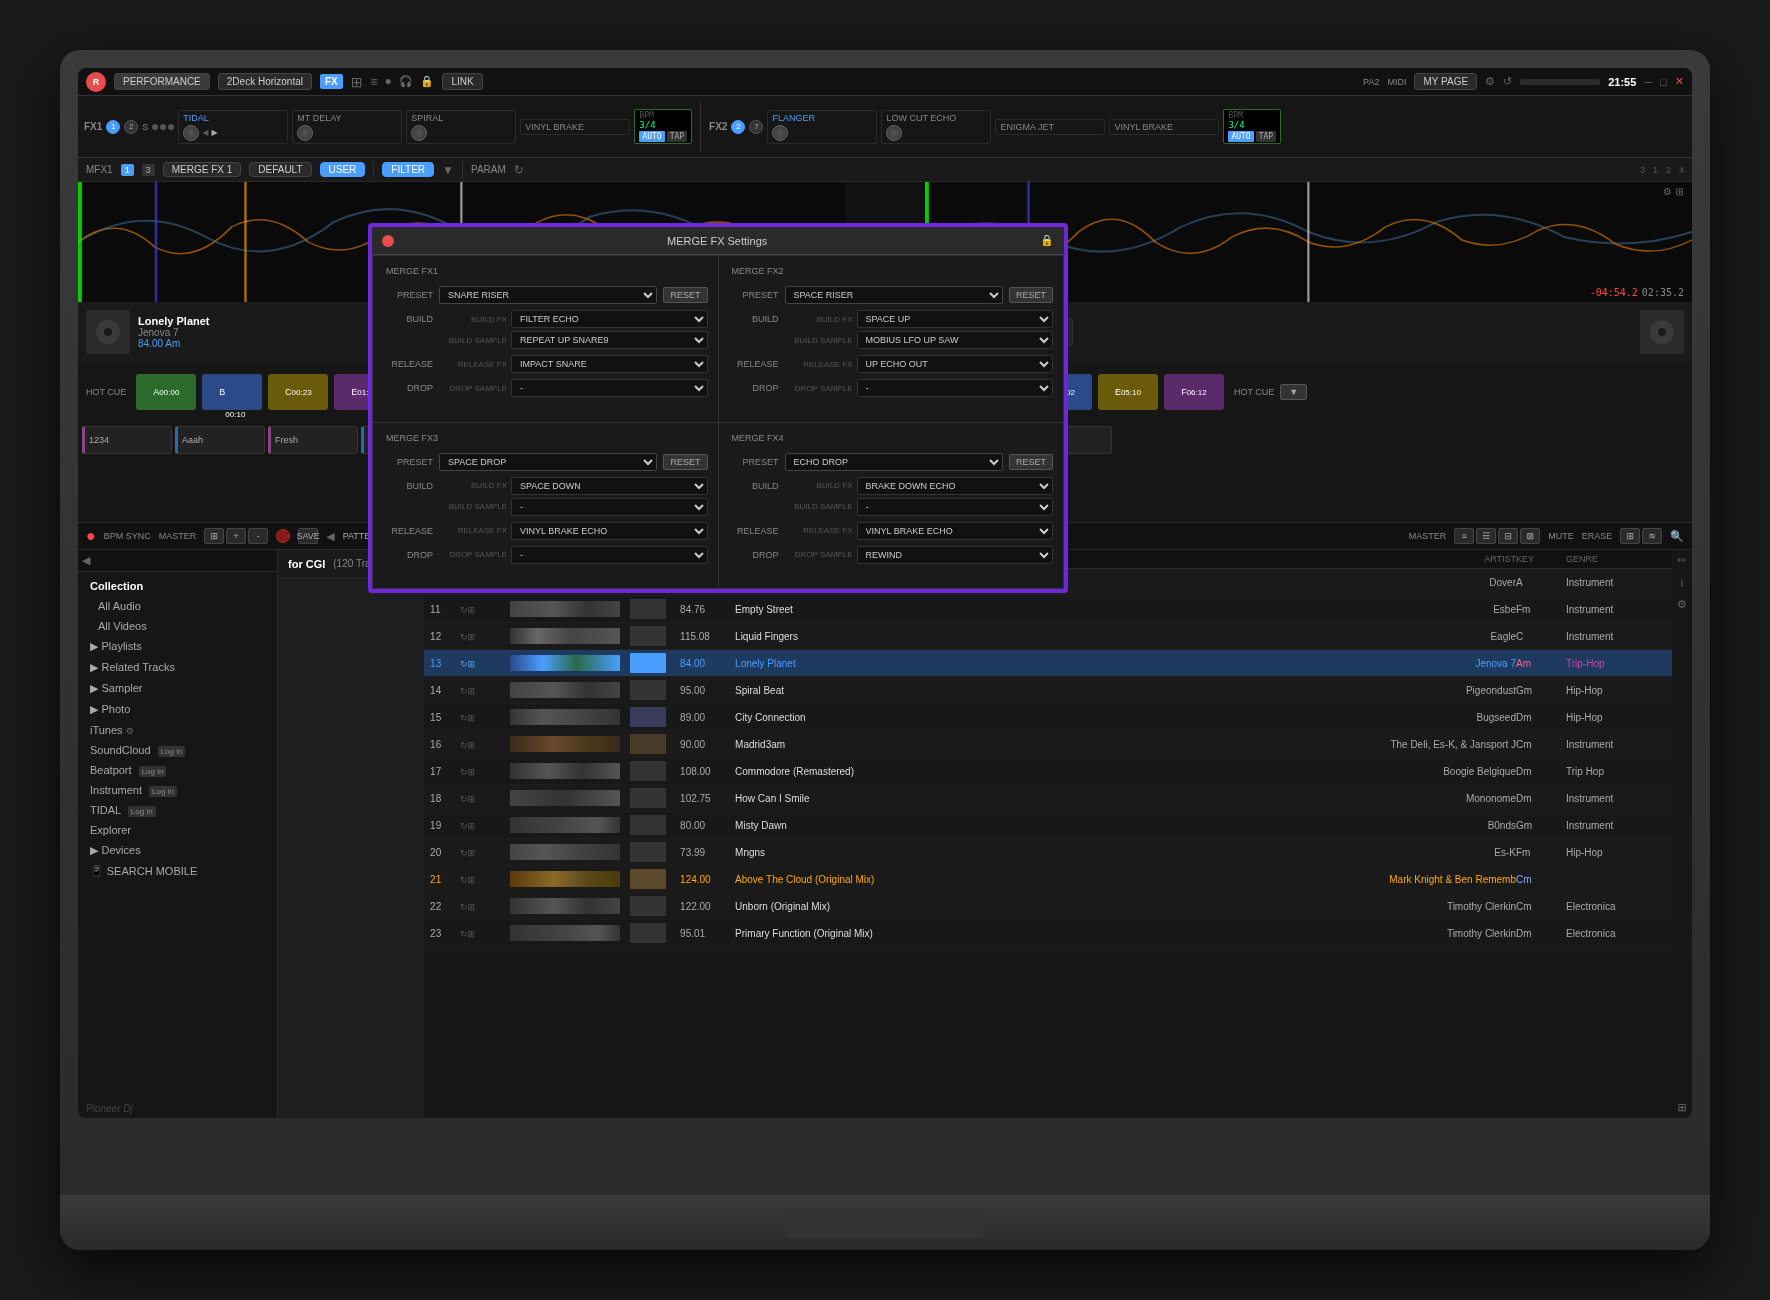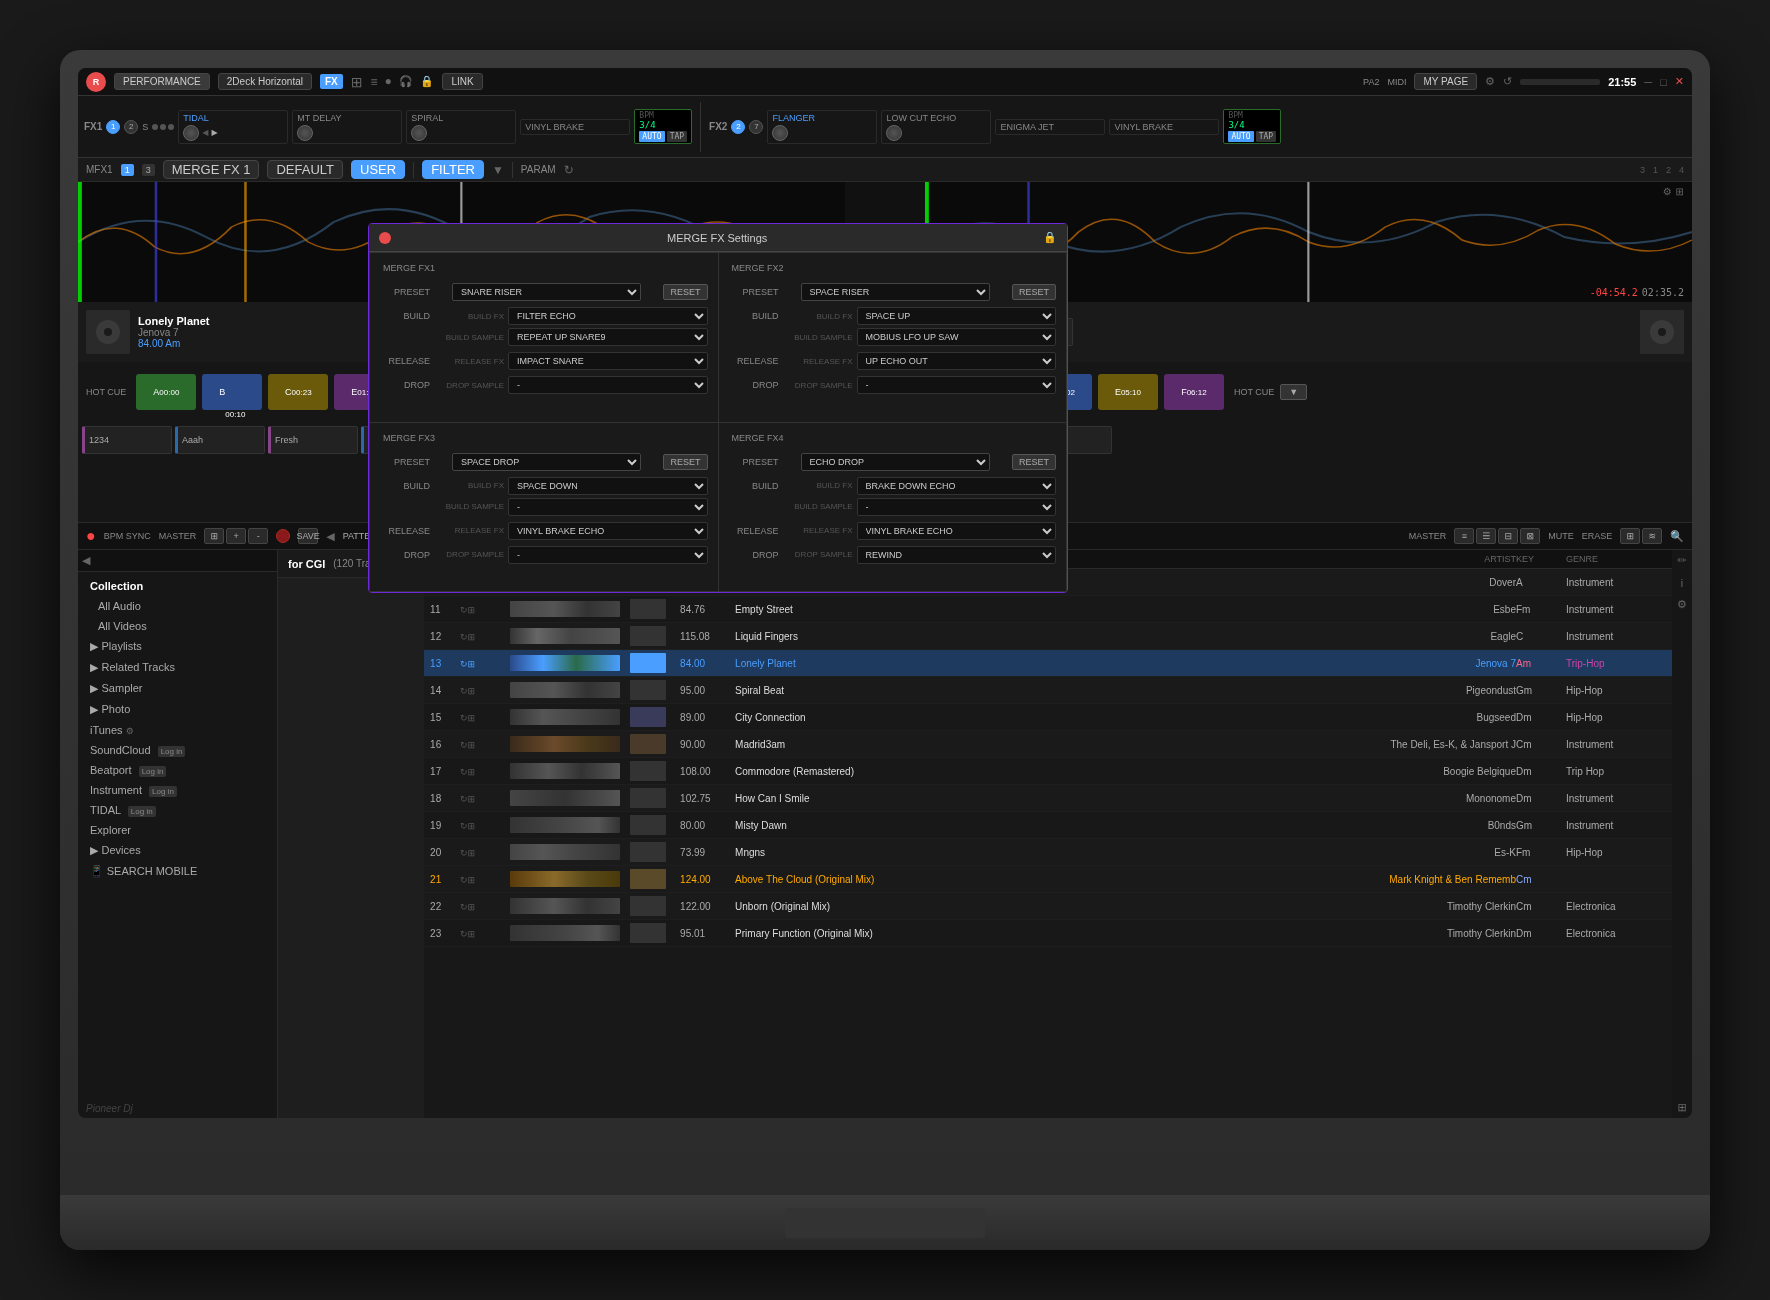--- a/index.html
+++ b/index.html
@@ -135,21 +135,21 @@
       border-bottom: 1px solid #2a2a2a;
       flex-shrink: 0;
     }
     .cfx-label { color: #888; font-size: 10px; }
     .cfx-btn {
       background: #2a2a2a;
       border: 1px solid #444;
       color: #ccc;
       padding: 1px 8px;
       border-radius: 4px;
-      font-size: 13px;
+      font-size: 10px;
     }
     .cfx-btn.active { background: #4a9eff; color: white; border-color: #4a9eff; }
     
     .deck-section {
       height: 340px;
       display: flex;
       flex-shrink: 0;
       background: #1a1a1a;
     }
     .deck-left, .deck-right {
@@ -253,21 +253,21 @@
       justify-content: center;
     }
     
     .merge-fx-overlay {
       position: absolute;
       top: 155px;
       left: 290px;
       width: 700px;
       height: 370px;
       background: #1a1a1a;
-      border: 1px solid #6d28d9;
+      border: 4px solid #6d28d9;
       border-radius: 4px;
       z-index: 100;
       display: flex;
       flex-direction: column;
     }
     .dialog-title-bar {
       height: 28px;
       background: #2a2a2a;
       border-bottom: 1px solid #444;
       display: flex;
@@ -300,21 +300,21 @@
     }
     .merge-fx-header {
       display: flex;
       align-items: center;
       gap: 8px;
       margin-bottom: 4px;
     }
     .merge-preset-row {
       display: flex;
       align-items: center;
-      gap: 22px;
+      gap: 6px;
     }
     .preset-label { color: #888; font-size: 9px; width: 50px; text-align: right; }
     .preset-select {
       flex: 1;
       background: #111;
       border: 1px solid #444;
       color: #ccc;
       padding: 2px 4px;
       border-radius: 2px;
       font-size: 9px;

